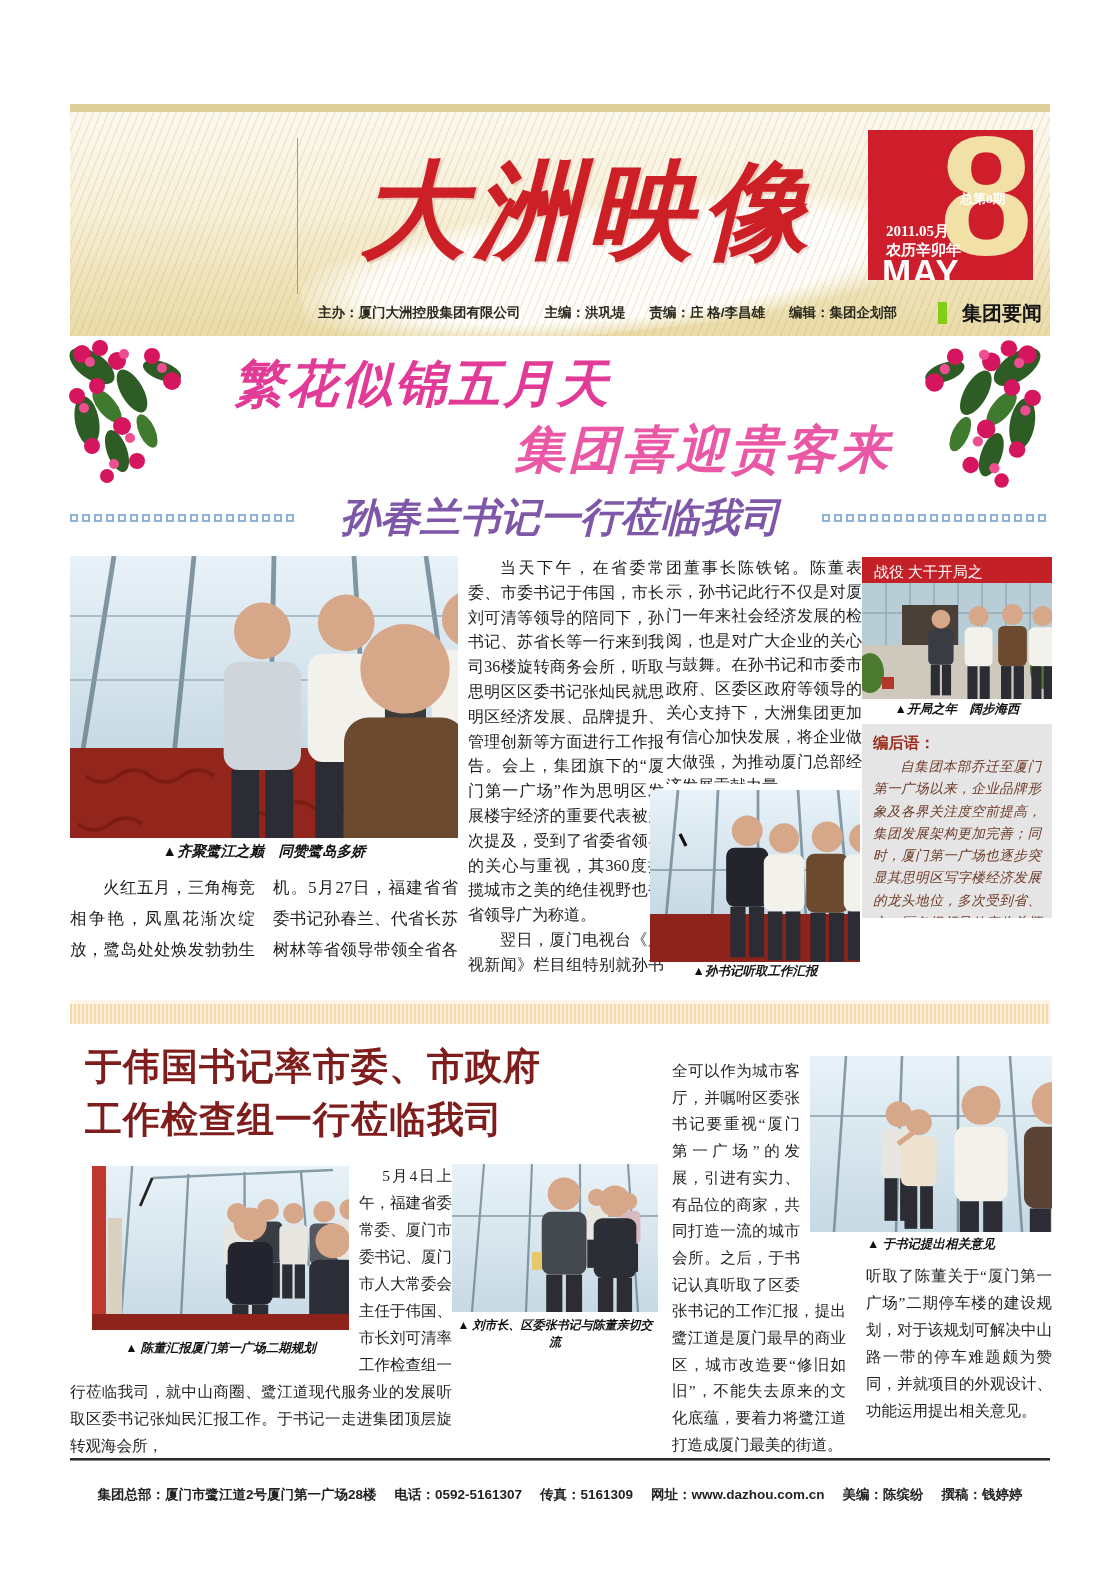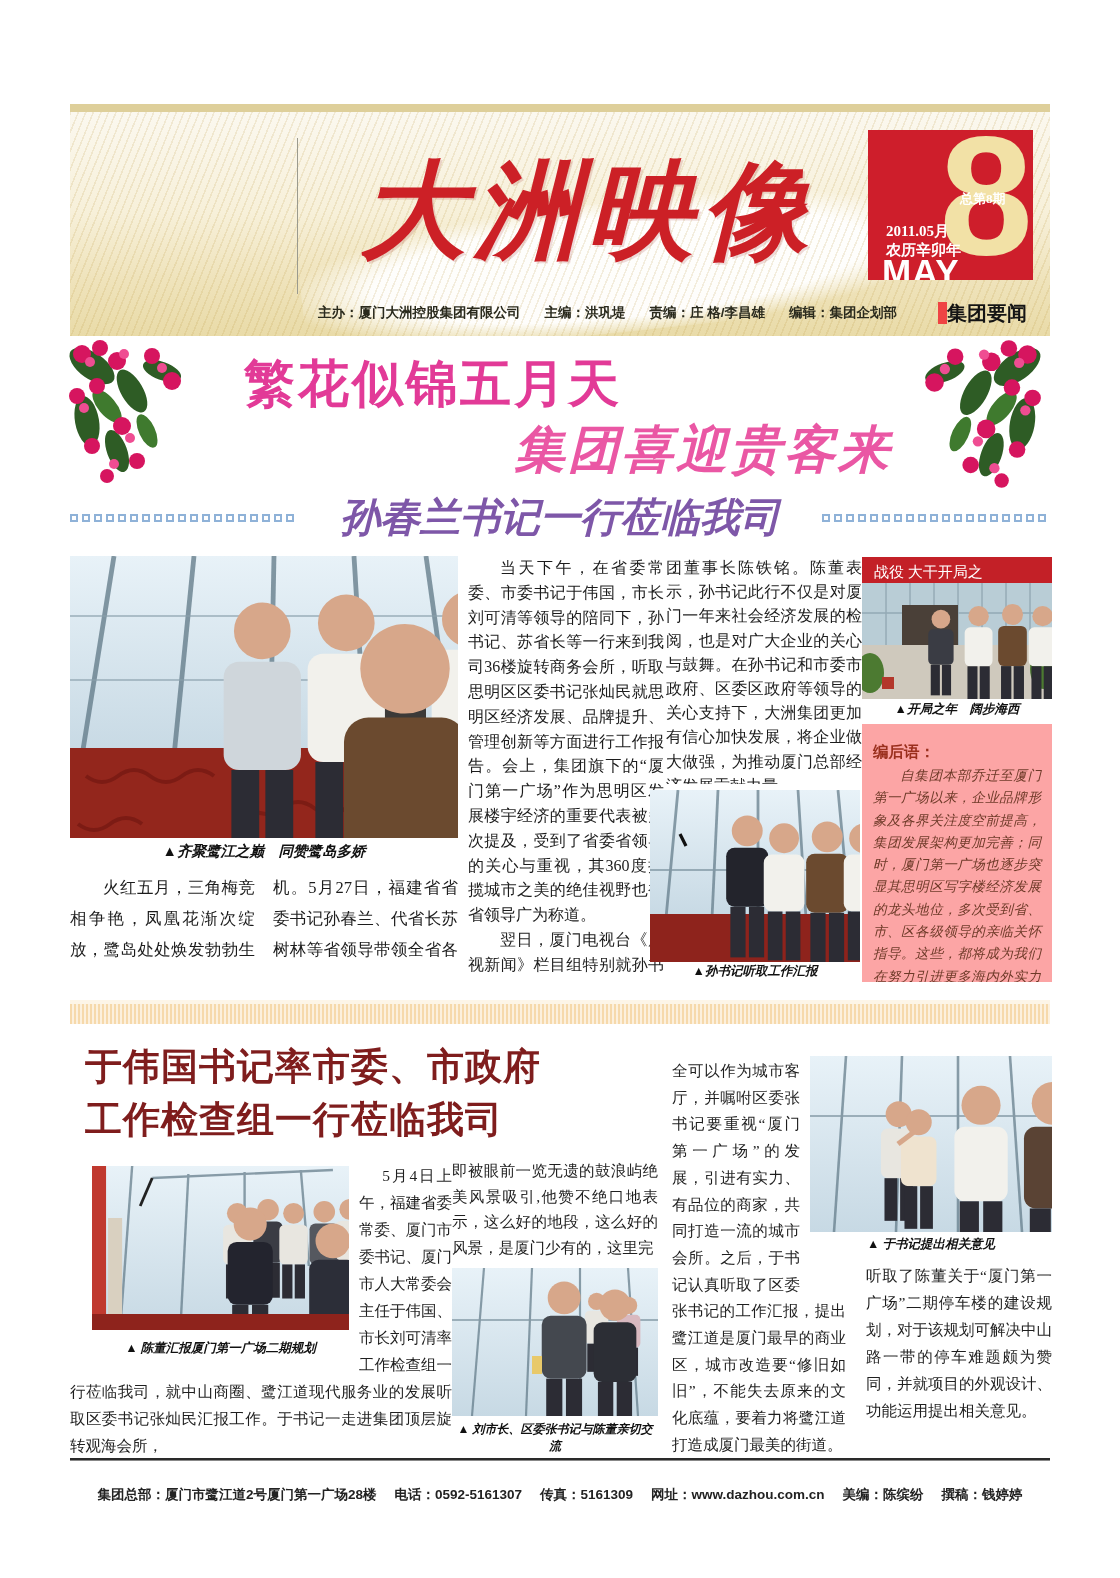--- a/index.html
+++ b/index.html
@@ -27,26 +27,26 @@
      font-size:106px;font-weight:bold;color:#cc2026;letter-spacing:8px;z-index:3;
      text-shadow:2px 2px 0 rgba(150,20,20,.15);font-style:italic;}
   .issue-box{left:868px;top:130px;width:165px;height:150px;background:#ce1e2b;overflow:hidden;z-index:3;}
   .issue-8{position:absolute;right:0px;top:-18px;font-size:168px;line-height:168px;font-weight:bold;
      color:#f2e1a6;font-family:"Liberation Sans","DejaVu Sans",sans-serif;}
   .issue-total{position:absolute;left:92px;top:60px;color:#fff;font-size:13px;font-weight:bold;}
   .issue-date{position:absolute;left:18px;top:92px;color:#fff;font-size:15px;font-weight:bold;}
   .issue-lunar{position:absolute;left:18px;top:111px;color:#fff;font-size:15px;font-weight:bold;}
   .issue-may{position:absolute;left:14px;top:122px;color:#fff;font-size:35px;font-weight:bold;letter-spacing:1px;}
   .section-label{left:938px;top:300px;width:120px;font-size:20px;font-weight:bold;color:#141414;z-index:4;}
-  .section-label span{border-left:9px solid #ef4444;padding-left:0;}
+  .section-label span{border-left:9px solid #84cc16;padding-left:15px;}
   .info-line{left:318px;top:304px;width:600px;display:flex;gap:24px;font-size:13.5px;font-weight:bold;color:#2a2a1d;z-index:4;}
 
   
-  .h1-line1{left:233px;top:350px;width:400px;text-align:center;font-size:51px;font-weight:bold;
-     color:#e23a97;letter-spacing:3px;z-index:2;}
+  .h1-line1{left:233px;top:350px;width:400px;font-size:51px;font-weight:bold;
+     font-style:italic;color:#e23a97;letter-spacing:3px;z-index:2;}
   .h1-line2{left:498px;top:416px;width:410px;text-align:center;font-size:51px;font-weight:bold;
      font-style:italic;color:#ea57a4;letter-spacing:3px;z-index:2;}
   .subhead{left:330px;top:490px;width:460px;text-align:center;font-size:40px;font-weight:bold;
      font-style:italic;color:#7e57a8;z-index:2;}
   .dots{display:flex;gap:4px;top:514px;z-index:1;}
   .dots i{width:8px;height:8px;box-sizing:border-box;border:2px solid #8fb2d8;background:#fff;}
   .dots-left{left:70px;}
   .dots-right{left:822px;}
   .flower{z-index:1;}
 
@@ -59,22 +59,22 @@
 
   
   .a1-photo-main{left:70px;top:556px;width:388px;height:282px;}
   .a1-cap-main{left:70px;top:842px;width:388px;font-size:14.5px;}
   .a1-intro{left:70px;top:872px;width:388px;height:118px;column-count:2;column-gap:18px;
      font-size:16.5px;line-height:31px;}
   .a1-colmid{left:468px;top:556px;width:196px;height:424px;}
   .a1-col4{left:666px;top:556px;width:196px;height:228px;line-height:24.2px;}
   .a1-photo-right{left:862px;top:557px;width:190px;height:142px;}
   .a1-cap-right{left:862px;top:701px;width:190px;font-size:12.5px;}
-  .a1-note{left:862px;top:724px;width:190px;height:258px;background:#fca5a5;box-sizing:border-box;
-     padding:18px 11px;overflow:hidden;}
+  .a1-note{left:862px;top:724px;width:190px;height:194px;background:#e5e5e5;box-sizing:border-box;
+     padding:9px 11px;overflow:hidden;}
   .a1-note .nt{font-size:15.5px;font-weight:bold;color:#9a2f1d;margin-bottom:2px;}
   .a1-note .nb{font-size:13.6px;line-height:22.3px;color:#6e3a28;text-align:justify;text-indent:2em;font-style:italic;}
   .a1-photo-mid{left:650px;top:790px;width:210px;height:172px;}
   .a1-cap-mid{left:650px;top:963px;width:210px;font-size:12.5px;}
 
   
   .divider{left:70px;top:1000px;width:980px;height:20px;
      background:repeating-linear-gradient(90deg,#f6d9ab 0 2px,#fcf0dd 2px 4px);
      border-top:4px solid #fdf5e7;}
 
@@ -395,21 +395,20 @@
         <use href="#fig" color="#2c2e38" transform="translate(56,28) scale(1.0)"></use>
         <use href="#fig" color="#1f2128" transform="translate(88,26) scale(1.05)"></use>
         <rect y="74" width="128" height="8" fill="#8e231c"></rect>
       </svg>
       <div class="caption">▲ 陈董汇报厦门第一广场二期规划</div>
     </div>
     <p>5月4日上午，福建省委常委、厦门市委书记、厦门市人大常委会主任于伟国、市长刘可清率工作检查组一行莅临我司，就中山商圈、鹭江道现代服务业的发展听取区委书记张灿民汇报工作。于书记一走进集团顶层旋转观海会所，</p>
   </div>
 
   <div class="abs a2-mid">
-    <div class="txt">即被眼前一览无遗的鼓浪屿绝美风景吸引,他赞不绝口地表示，这么好的地段，这么好的风景，是厦门少有的，这里完</div>
     <svg class="photo" width="206" height="148" viewBox="0 0 103 74" preserveAspectRatio="none">
       <rect width="103" height="74" fill="url(#glass)"></rect>
       <g stroke="#5f7886" stroke-width="1.1" opacity=".7">
         <path d="M16,0 L10,74"></path>
           <path d="M40,0 L37,74"></path>
           <path d="M64,0 V74"></path>
           <path d="M88,0 L93,74"></path>
           <path d="M0,26 H103" stroke-width=".7"></path>
       </g>
       <use href="#fig" color="#e8e6e0" transform="translate(44,12) scale(0.55)"></use>

